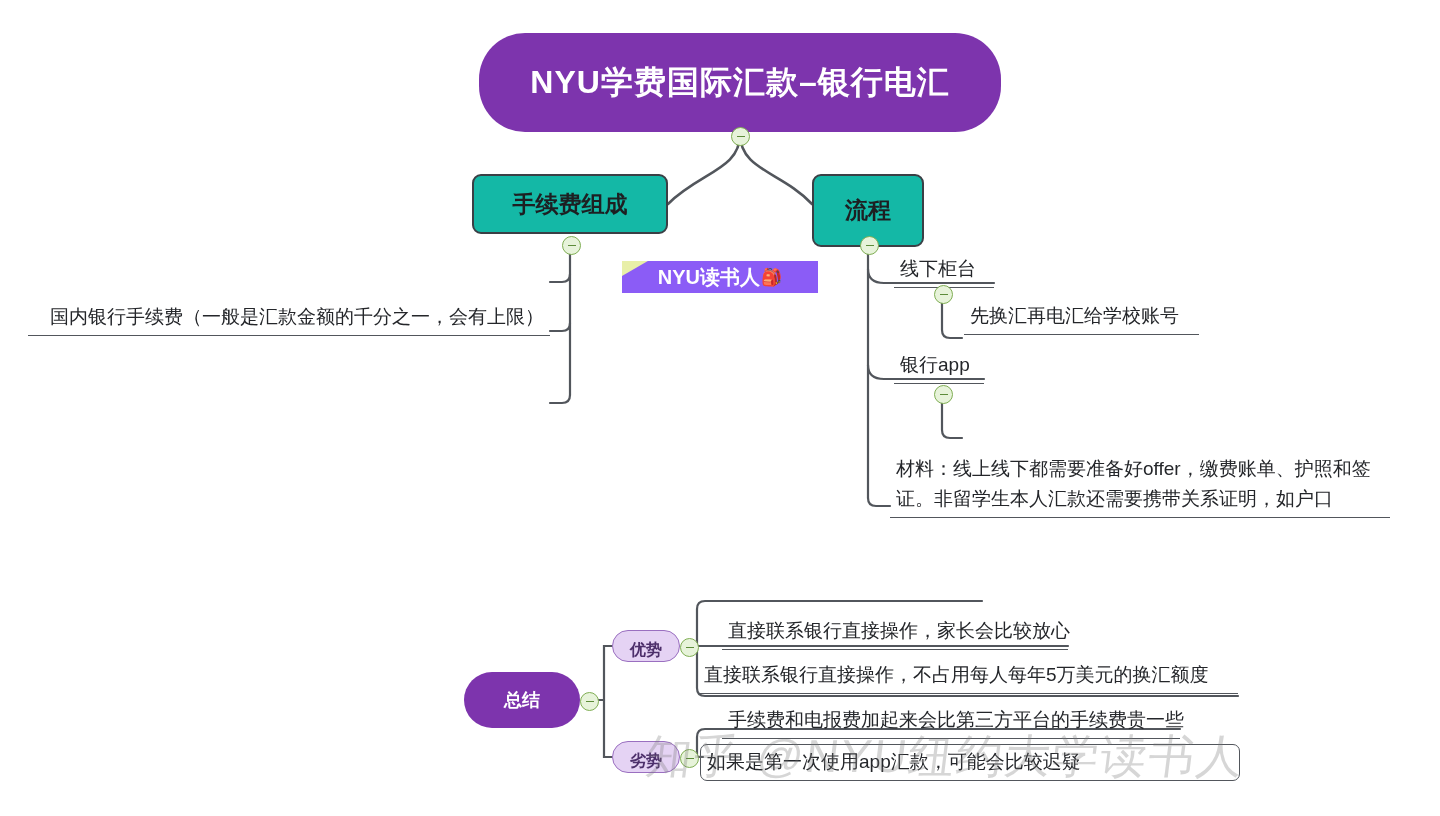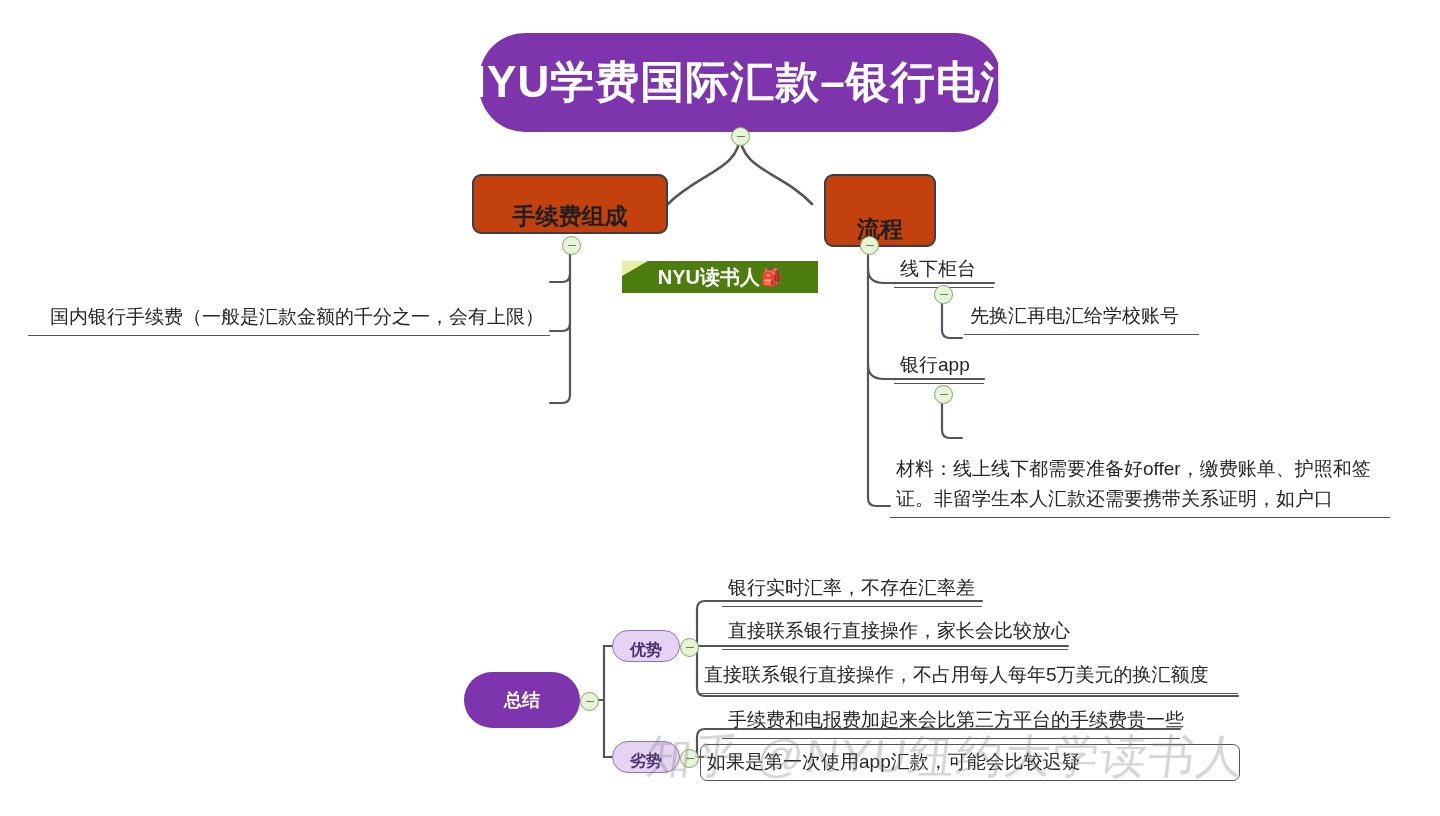--- a/index.html
+++ b/index.html
@@ -15,31 +15,31 @@
 
   
   .node{position:absolute;box-sizing:border-box;}
 
   .root-node{
     left:479px;top:33px;width:522px;height:99px;
     background:#7d34ad;border-radius:46px;
     display:flex;align-items:center;justify-content:center;
   }
   .root-label{
-    color:#ffffff;font-size:44px;font-weight:bold;letter-spacing:1px;
+    color:#ffffff;font-size:32px;font-weight:bold;letter-spacing:1px;
     white-space:nowrap;
   }
 
   .branch-node{
-    background:#c2410c;border:2.5px solid #3b3f45;border-radius:9px;
-    display:flex;align-items:flex-end;justify-content:center;
+    background:#14b8a6;border:2.5px solid #3b3f45;border-radius:9px;
+    display:flex;align-items:center;justify-content:center;
   }
   .branch-label{color:#1d1f22;font-size:23px;font-weight:bold;white-space:nowrap;}
   #branch-fees{left:472px;top:174px;width:196px;height:60px;}
-  #branch-flow{left:812px;top:174px;width:112px;height:73px;margin-left:12px;}
+  #branch-flow{left:812px;top:174px;width:112px;height:73px;}
 
   .summary-node{
     left:464px;top:672px;width:116px;height:56px;
     background:#7d34ad;border-radius:28px;
     display:flex;align-items:center;justify-content:center;
   }
   .summary-label{color:#fff;font-size:18px;font-weight:bold;}
 
   .pill{
     background:#e5d3f4;border:1.6px solid #9a6fc0;border-radius:18px;
@@ -84,21 +84,21 @@
   .toggle{
     position:absolute;width:17px;height:17px;border-radius:50%;
     background:#e7f3da;border:1.6px solid #7fae53;
     display:flex;align-items:center;justify-content:center;
   }
   .toggle .minus{display:block;width:8px;height:1.8px;background:#5d8c3a;}
 
   
   #nyu-banner{
     position:absolute;left:622px;top:261px;width:196px;height:32px;
-    background:#4d7c0f;display:flex;align-items:center;justify-content:center;
+    background:#8b5cf6;display:flex;align-items:center;justify-content:center;
     overflow:hidden;
   }
   #nyu-banner .nyu-text{
     color:#ffffff;font-size:20px;font-weight:bold;letter-spacing:0px;
     position:relative;z-index:2;white-space:nowrap;
   }
   #nyu-banner .stroke{
     position:absolute;left:-12px;top:-6px;width:48px;height:13px;
     background:#e8efa8;transform:rotate(-30deg);z-index:1;
   }
@@ -212,23 +212,20 @@
     <span class="minus"></span>
   </div>
 
   <div class="node pill" id="pill-cons">
     <span class="pill-label">劣势</span>
   </div>
   <div class="toggle" style="left:680px;top:749px;">
     <span class="minus"></span>
   </div>
 
-  <div class="leaf ul" id="leaf-pro-1">
-    <span class="txt">银行实时汇率，不存在汇率差</span>
-  </div>
   <div class="leaf ul" id="leaf-pro-2">
     <span class="txt">直接联系银行直接操作，家长会比较放心</span>
   </div>
   <div class="leaf ul" id="leaf-pro-3">
     <span class="txt">直接联系银行直接操作，不占用每人每年5万美元的换汇额度</span>
   </div>
 
   <div class="leaf ul" id="leaf-con-1">
     <span class="txt">手续费和电报费加起来会比第三方平台的手续费贵一些</span>
   </div>

